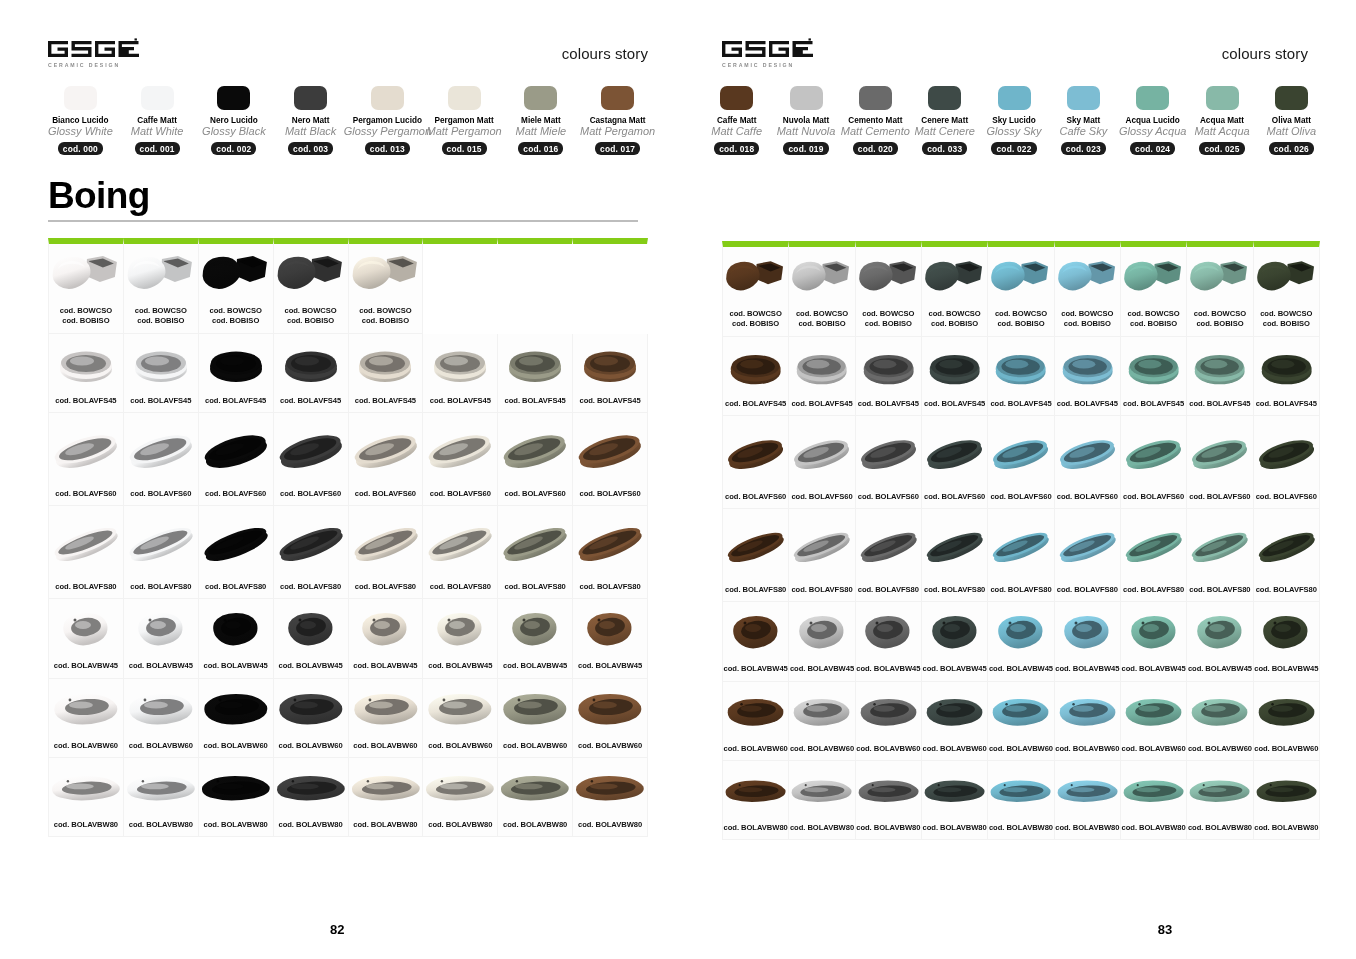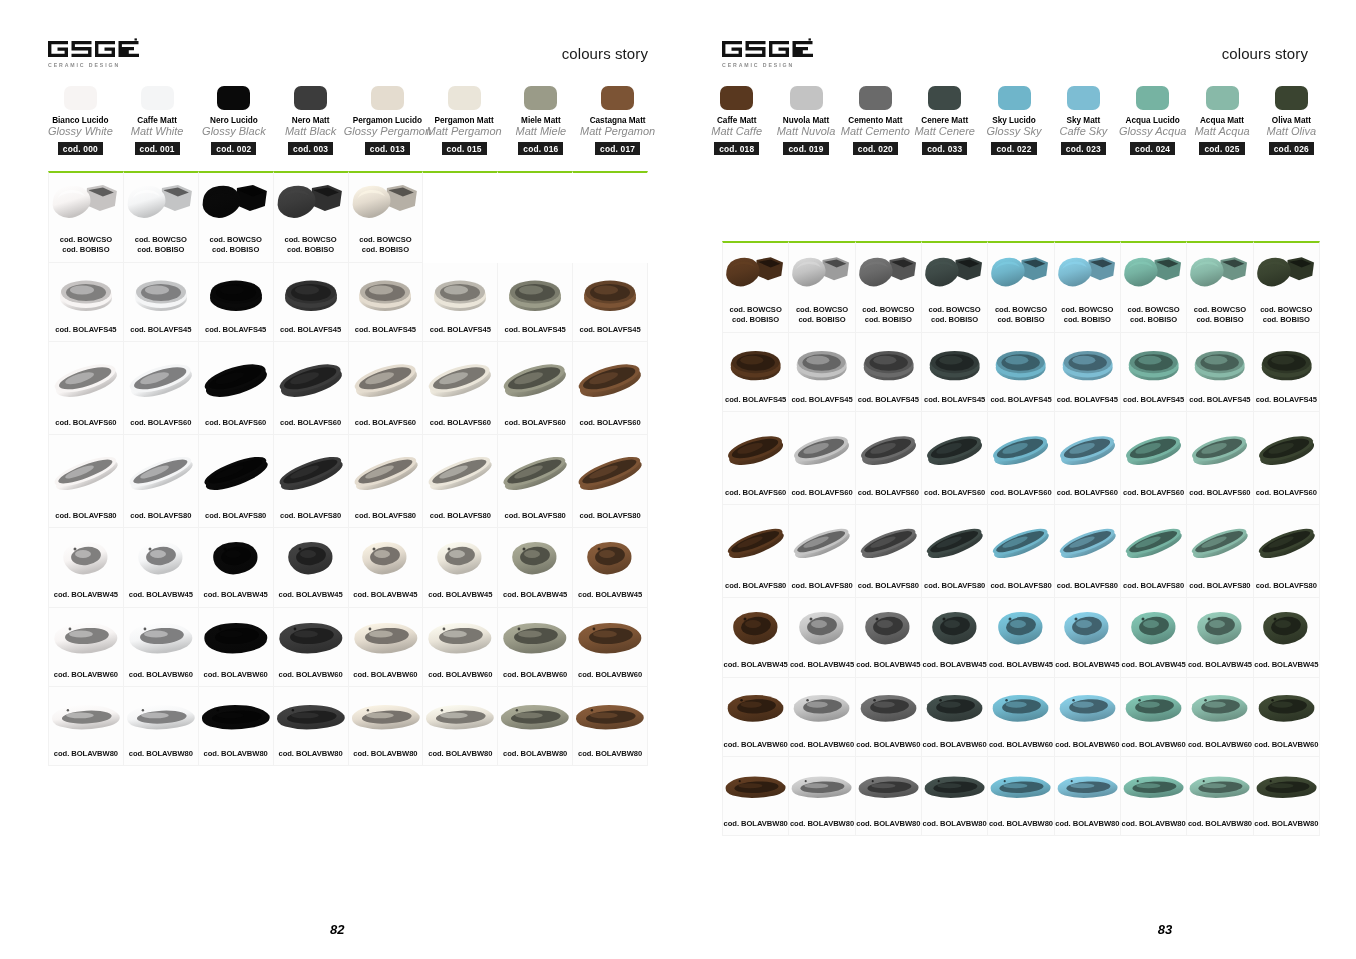--- a/index.html
+++ b/index.html
@@ -59,21 +59,21 @@
   .sw-name {
     font-size: 8.2px; font-weight: 700; line-height: 1.15;
     color:#000; white-space: nowrap;
   }
   .sw-en {
     font-size: 11px; font-style: italic; color:#8a8a8a;
     line-height: 1.25; margin-bottom: 3px; white-space:nowrap;
   }
   .sw-code {
     font-size: 8.4px; font-weight:700; color:#fff; background:#1c1c1c;
-    padding: 1.5px 5px; border-radius:0; display:inline-block;
+    padding: 1.5px 5px; border-radius:6px; display:inline-block;
     white-space:nowrap; letter-spacing:.2px;
   }
 
   
   .family-title-row { padding: 22px 0 0 48px; }
   .family-title {
     font-size: 37px; font-weight: 700; letter-spacing: -0.6px;
     line-height: 1; margin:0 0 6px 0;
   }
   .title-rule { height: 2px; background: #bdbdbd; margin-right: 40px; }
@@ -88,36 +88,35 @@
     flex: 1 1 0; min-width:0;
     display:flex; flex-direction:column; align-items:center;
     justify-content:flex-end;
     background:#fdfdfd;
     border-right: 1px solid #f2f2f2;
     border-bottom: 1px solid #f2f2f2;
     box-sizing:border-box;
     padding-bottom: 6px;
   }
   .cell:first-child { border-left: 1px solid #f2f2f2; }
-  .prow:first-child .cell { border-top: 2px solid #84cc16; }
+  .prow:first-child .cell { border-top: 6px solid #84cc16; }
   .cell.empty { background:#ffffff; border-color:transparent; }
   .art { height: 62px; display:flex; align-items:center; justify-content:center; width:100%; }
   .art svg { display:block; }
   .cell-code {
     font-size: 7.6px; font-weight:700; color:#111;
     line-height: 1.35; text-align:center; white-space:nowrap;
     letter-spacing: -0.05px;
   }
   .rowtall .art { height: 76px; }
 
   
   .pg-footer {
     position:absolute; bottom: 22px; left:0; right:14px;
     display:flex;
-    font-style:italic;
   }
   .page-left .pg-footer  { justify-content:flex-start; padding-left: 330px; }
   .page-right .pg-footer { justify-content:center; padding-left: 310px; }
   .page-num { font-size: 13px; font-weight: 700; }
 </style>
 </head>
 <body>
 
 <div class="spread">
 
@@ -183,20 +182,24 @@
           <div class="sw-code">cod. 016</div>
         </div>
         <div class="swatch">
           <div class="sw-chip" style="background:#7c5435"></div>
           <div class="sw-name">Castagna Matt</div>
           <div class="sw-en">Matt Pergamon</div>
           <div class="sw-code">cod. 017</div>
         </div>
       </div>
 
+    <div class="family-title-row">
+      <div class="family-title">Boing</div>
+      <div class="title-rule"></div>
+    </div>
 
     <div class="grid-wrap" id="grid-left">
         <div class="prow">
           <div class="cell">
             <div class="art">
               <svg width="74" height="52" viewBox="0 0 74 52">
                 <defs>
                   <linearGradient id="g0" x1="0" y1="0" x2="0.35" y2="1">
                     <stop offset="0%" stop-color="#ffffff"></stop>
                     <stop offset="55%" stop-color="#f7f4f3"></stop>

